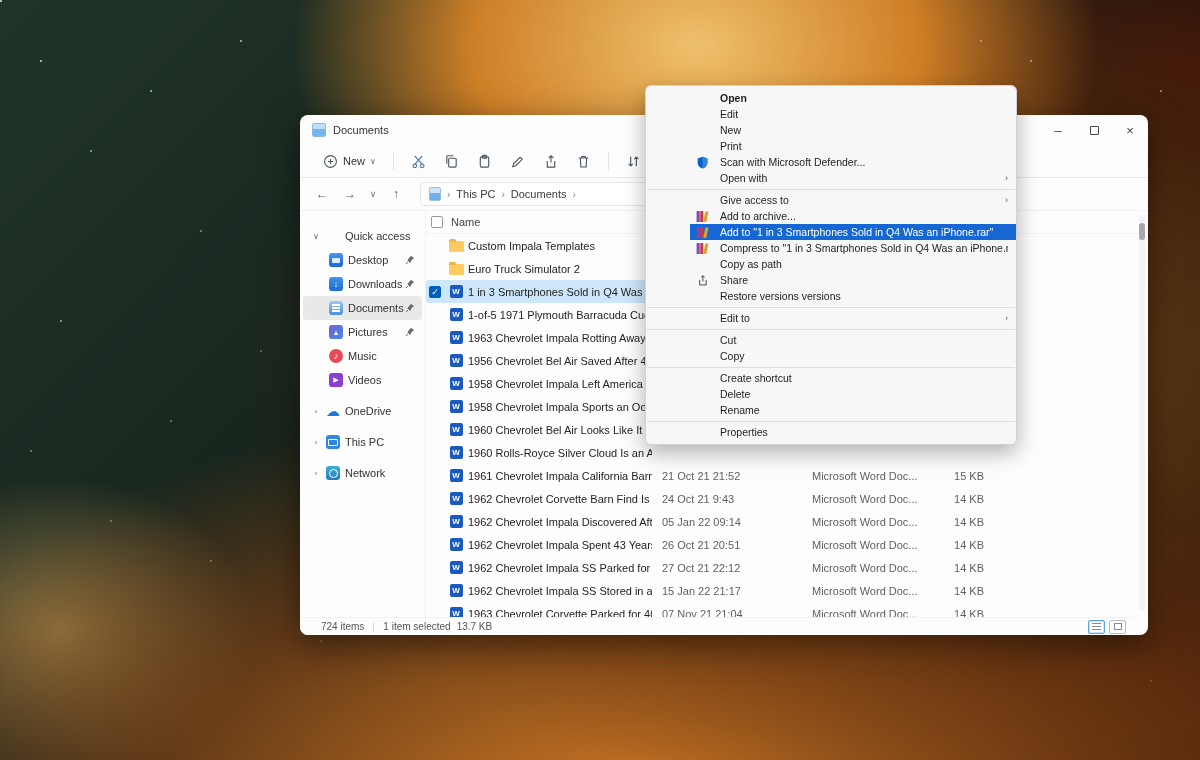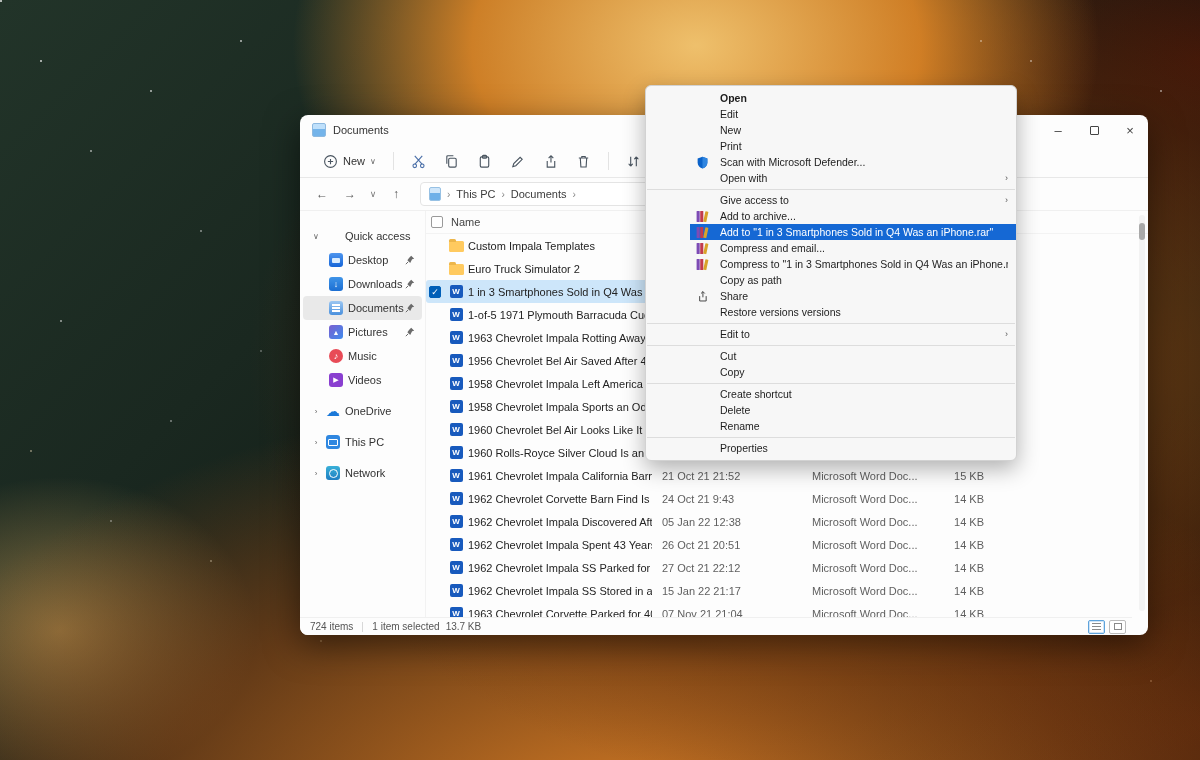--- a/index.html
+++ b/index.html
@@ -123,21 +123,21 @@
     background:#edb64a; border-radius:1.5px 1.5px 0 0; }
   .fic-word { width:13px; height:13px; background:#185abd; border-radius:2px; color:#fff;
     font-size:8px; font-weight:bold; display:flex; align-items:center; justify-content:center; }
 
   .scrollbar { position:absolute; right:3px; top:4px; bottom:6px; width:6px;
     background:#f3f3f3; border-radius:3px; }
   .scroll-thumb { position:absolute; left:0; width:6px; top:8px; height:17px;
     background:#a9a9a9; border-radius:3px; }
 
   .statusbar { position:absolute; left:0; bottom:0; right:16px; height:18px; display:flex;
-    align-items:center; padding:0 6px 0 10px; font-size:10px; color:#555;
+    align-items:center; padding:0 6px 0 21px; font-size:10px; color:#555;
     border-top:1px solid #f0f0f0; background:#fdfdfd; }
   .st-sep { width:1px; height:10px; background:#d8d8d8; margin:0 9px; }
   .st-right { margin-left:auto; display:flex; gap:4px; }
   .viewbtn { width:17px; height:14px; border:1px solid #bbb; border-radius:2px; background:#fff;
     display:flex; align-items:center; justify-content:center; }
   .viewbtn.active { border-color:#5ea3dc; box-shadow:0 0 0 1px #cfe4f6 inset; }
   .vb-lines { width:9px; height:7px;
     background:repeating-linear-gradient(180deg,#8a8a8a 0 1px,transparent 1px 3px); }
   .vb-box { width:8px; height:7px; border:1px solid #8a8a8a; }
 
@@ -449,21 +449,21 @@
               <span class="fdate">24 Oct 21 9:43</span>
               <span class="ftype">Microsoft Word Doc...</span>
               <span class="fsize">14 KB</span>
             </div>
             <div class="frow">
               <span class="cbslot"></span>
               <span class="fic">
                 <span class="fic-word">W</span>
               </span>
               <span class="fname">1962 Chevrolet Impala Discovered After Two...</span>
-              <span class="fdate">05 Jan 22 12:38</span>
+              <span class="fdate">05 Jan 22 09:14</span>
               <span class="ftype">Microsoft Word Doc...</span>
               <span class="fsize">14 KB</span>
             </div>
             <div class="frow">
               <span class="cbslot"></span>
               <span class="fic">
                 <span class="fic-word">W</span>
               </span>
               <span class="fname">1962 Chevrolet Impala Spent 43 Years in a C...</span>
               <span class="fdate">26 Oct 21 20:51</span>
@@ -582,30 +582,20 @@
         <span class="mlabel">Add to "1 in 3 Smartphones Sold in Q4 Was an iPhone.rar"</span>
       </div>
       <div class="mi">
         <span class="micon">
           <svg width="13" height="13" viewBox="0 0 13 13">
             <rect x="0.6" y="1" width="3.1" height="11" rx="0.5" fill="#7d4bb5"></rect>
             <rect x="4.2" y="1" width="3.1" height="11" rx="0.5" fill="#c23b4e"></rect>
             <rect x="8.3" y="1.4" width="3.1" height="10.6" rx="0.5" fill="#d9a32a" transform="rotate(12 9.8 6.7)"></rect>
           </svg>
         </span>
-        <span class="mlabel">Compress and email...</span>
-      </div>
-      <div class="mi">
-        <span class="micon">
-          <svg width="13" height="13" viewBox="0 0 13 13">
-            <rect x="0.6" y="1" width="3.1" height="11" rx="0.5" fill="#7d4bb5"></rect>
-            <rect x="4.2" y="1" width="3.1" height="11" rx="0.5" fill="#c23b4e"></rect>
-            <rect x="8.3" y="1.4" width="3.1" height="10.6" rx="0.5" fill="#d9a32a" transform="rotate(12 9.8 6.7)"></rect>
-          </svg>
-        </span>
         <span class="mlabel">Compress to "1 in 3 Smartphones Sold in Q4 Was an iPhone.rar" and email</span>
       </div>
       <div class="mi">
         <span class="micon"></span>
         <span class="mlabel">Copy as path</span>
       </div>
       <div class="mi">
         <span class="micon">
           <svg width="13" height="13" viewBox="0 0 16 16" fill="none" stroke="#444" stroke-width="1.2">
             <path d="M4.5 7.5v6h8v-6M8.5 2v7M8.5 2L6.2 4.3M8.5 2l2.3 2.3"></path>

